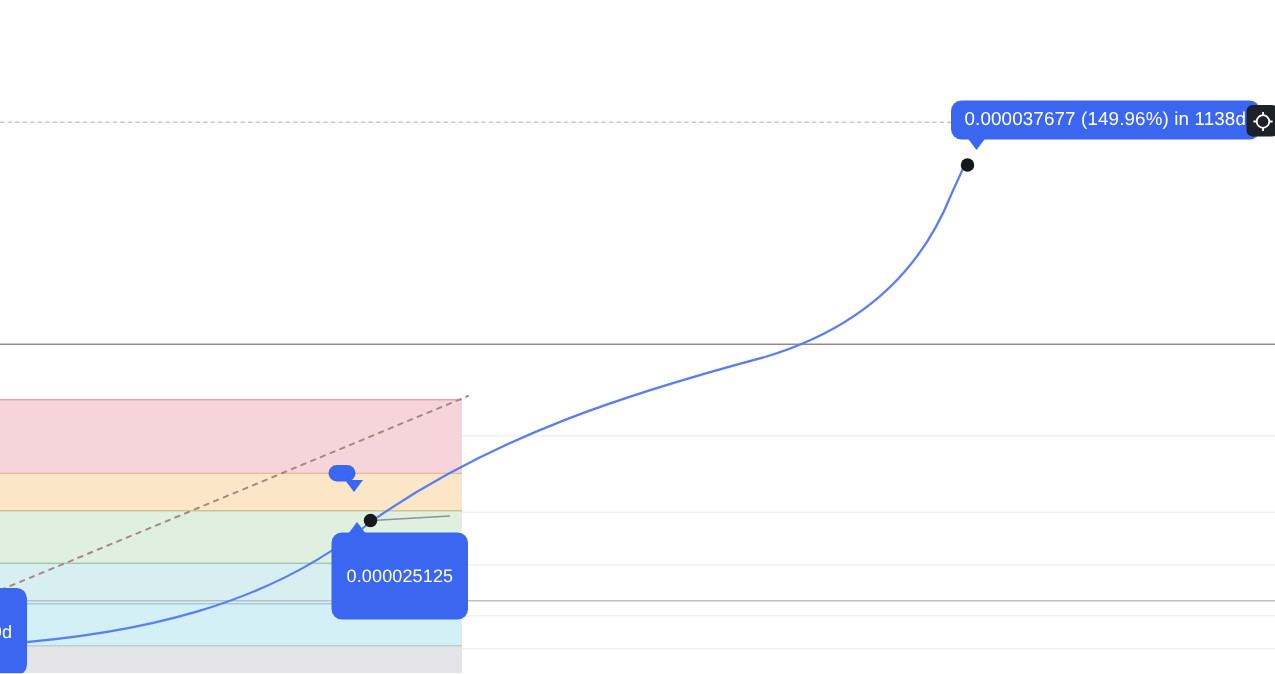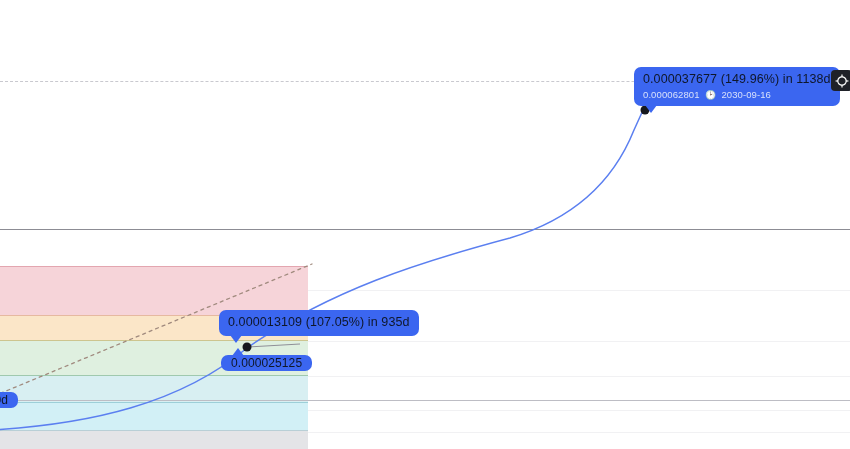--- a/index.html
+++ b/index.html
@@ -83,21 +83,21 @@
     background: #3b66f0;
     color: #ffffff;
     border-radius: 7px;
     padding: 5px 9px 6px 9px;
     box-sizing: border-box;
     white-space: nowrap;
     line-height: 1.18;
   }
   .tooltip .tip-main {
     font-size: 12.5px;
-    color: #0f172a;
+    color: #ffffff;
     letter-spacing: 0.1px;
   }
   .tooltip .tip-sub {
     font-size: 9.5px;
     color: #d7e0fb;
     margin-top: 2px;
     letter-spacing: 0.1px;
   }
   .tooltip .tip-sub .clock-icon {
     display: inline-block;
@@ -117,21 +117,21 @@
   }
   .tail-down::after {
     bottom: -7px;
     border-top: 8px solid #3b66f0;
   }
   .tail-up::after {
     top: -7px;
     border-bottom: 8px solid #3b66f0;
   }
   .tooltip.single {
-    padding: 1px 10px;
+    padding: 22px 10px;
   }
   .tooltip.single .tip-main { font-size: 12px; }
 
   
   .crosshair-btn {
     position: absolute;
     width: 21px;
     height: 21px;
     background: #1f2128;
     border-radius: 4px;
@@ -185,33 +185,23 @@
 
   <div class="marker" style="left:645px;top:110px;"></div>
   <div class="marker" style="left:247px;top:347px;"></div>
 
   <div class="tooltip tail-down" style="left:634px;top:67px;">
     <div class="tip-main">
       <span>0.000037677</span>
       <span>(149.96%)</span>
       <span>in 1138d</span>
     </div>
-    <div class="tip-sub">
-      <span>0.000062801</span>
-      <span class="clock-icon">🕑</span>
-      <span>2030-09-16</span>
-    </div>
   </div>
 
   <div class="tooltip tail-down" style="left:219px;top:310px;">
-    <div class="tip-main">
-      <span>0.000013109</span>
-      <span>(107.05%)</span>
-      <span>in 935d</span>
-    </div>
   </div>
 
   <div class="tooltip single tail-up" style="left:221px;top:355px;">
     <div class="tip-main">0.000025125</div>
   </div>
 
   <div class="tooltip single" style="left:-42px;top:392px;">
     <div class="tip-main">in 240d</div>
   </div>
 

